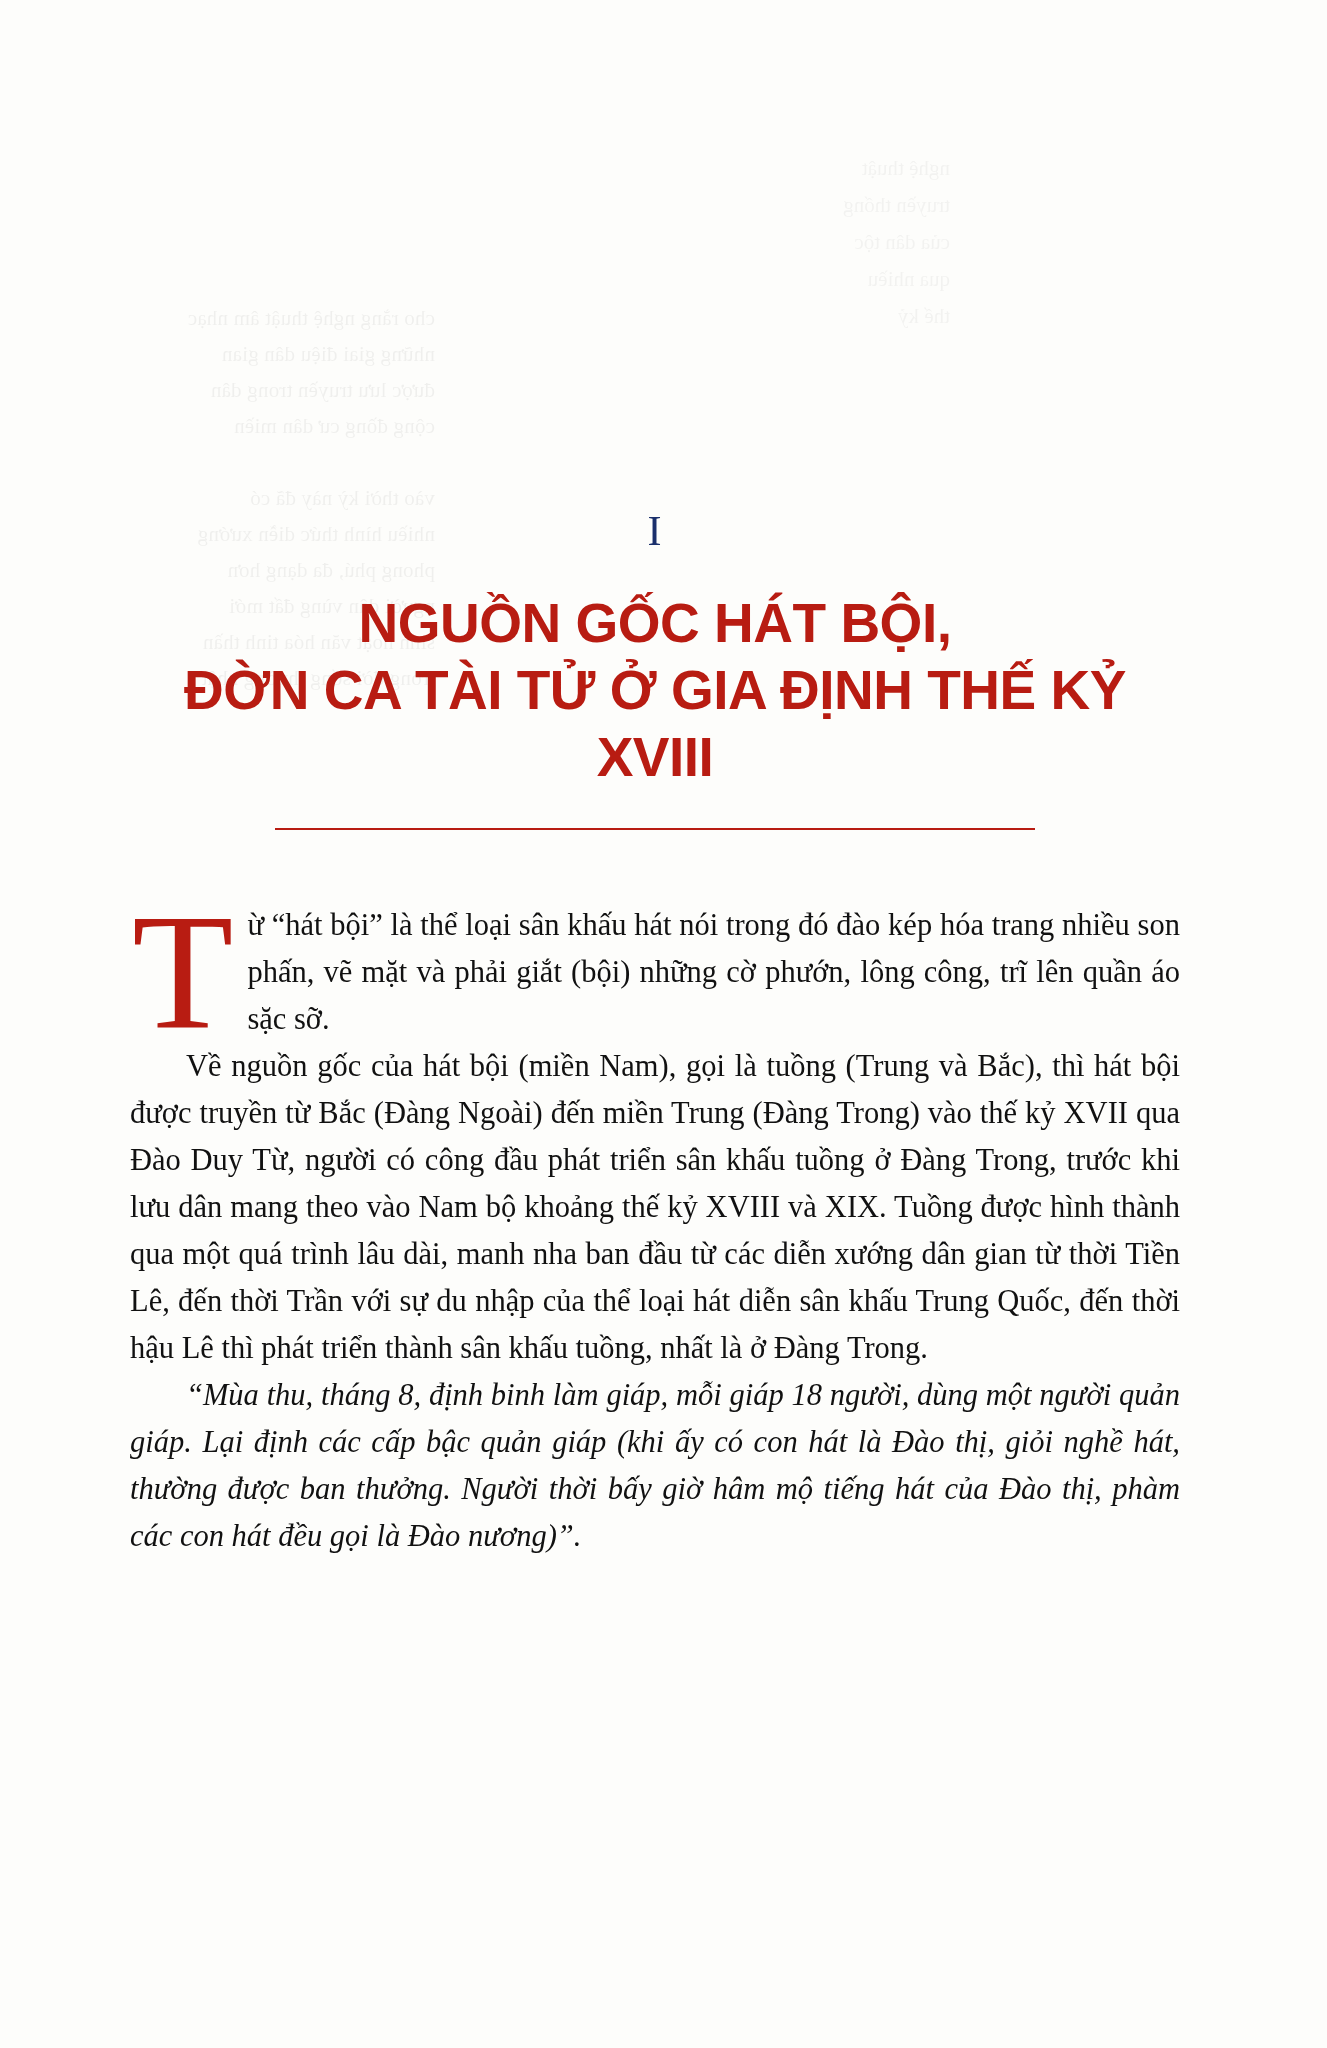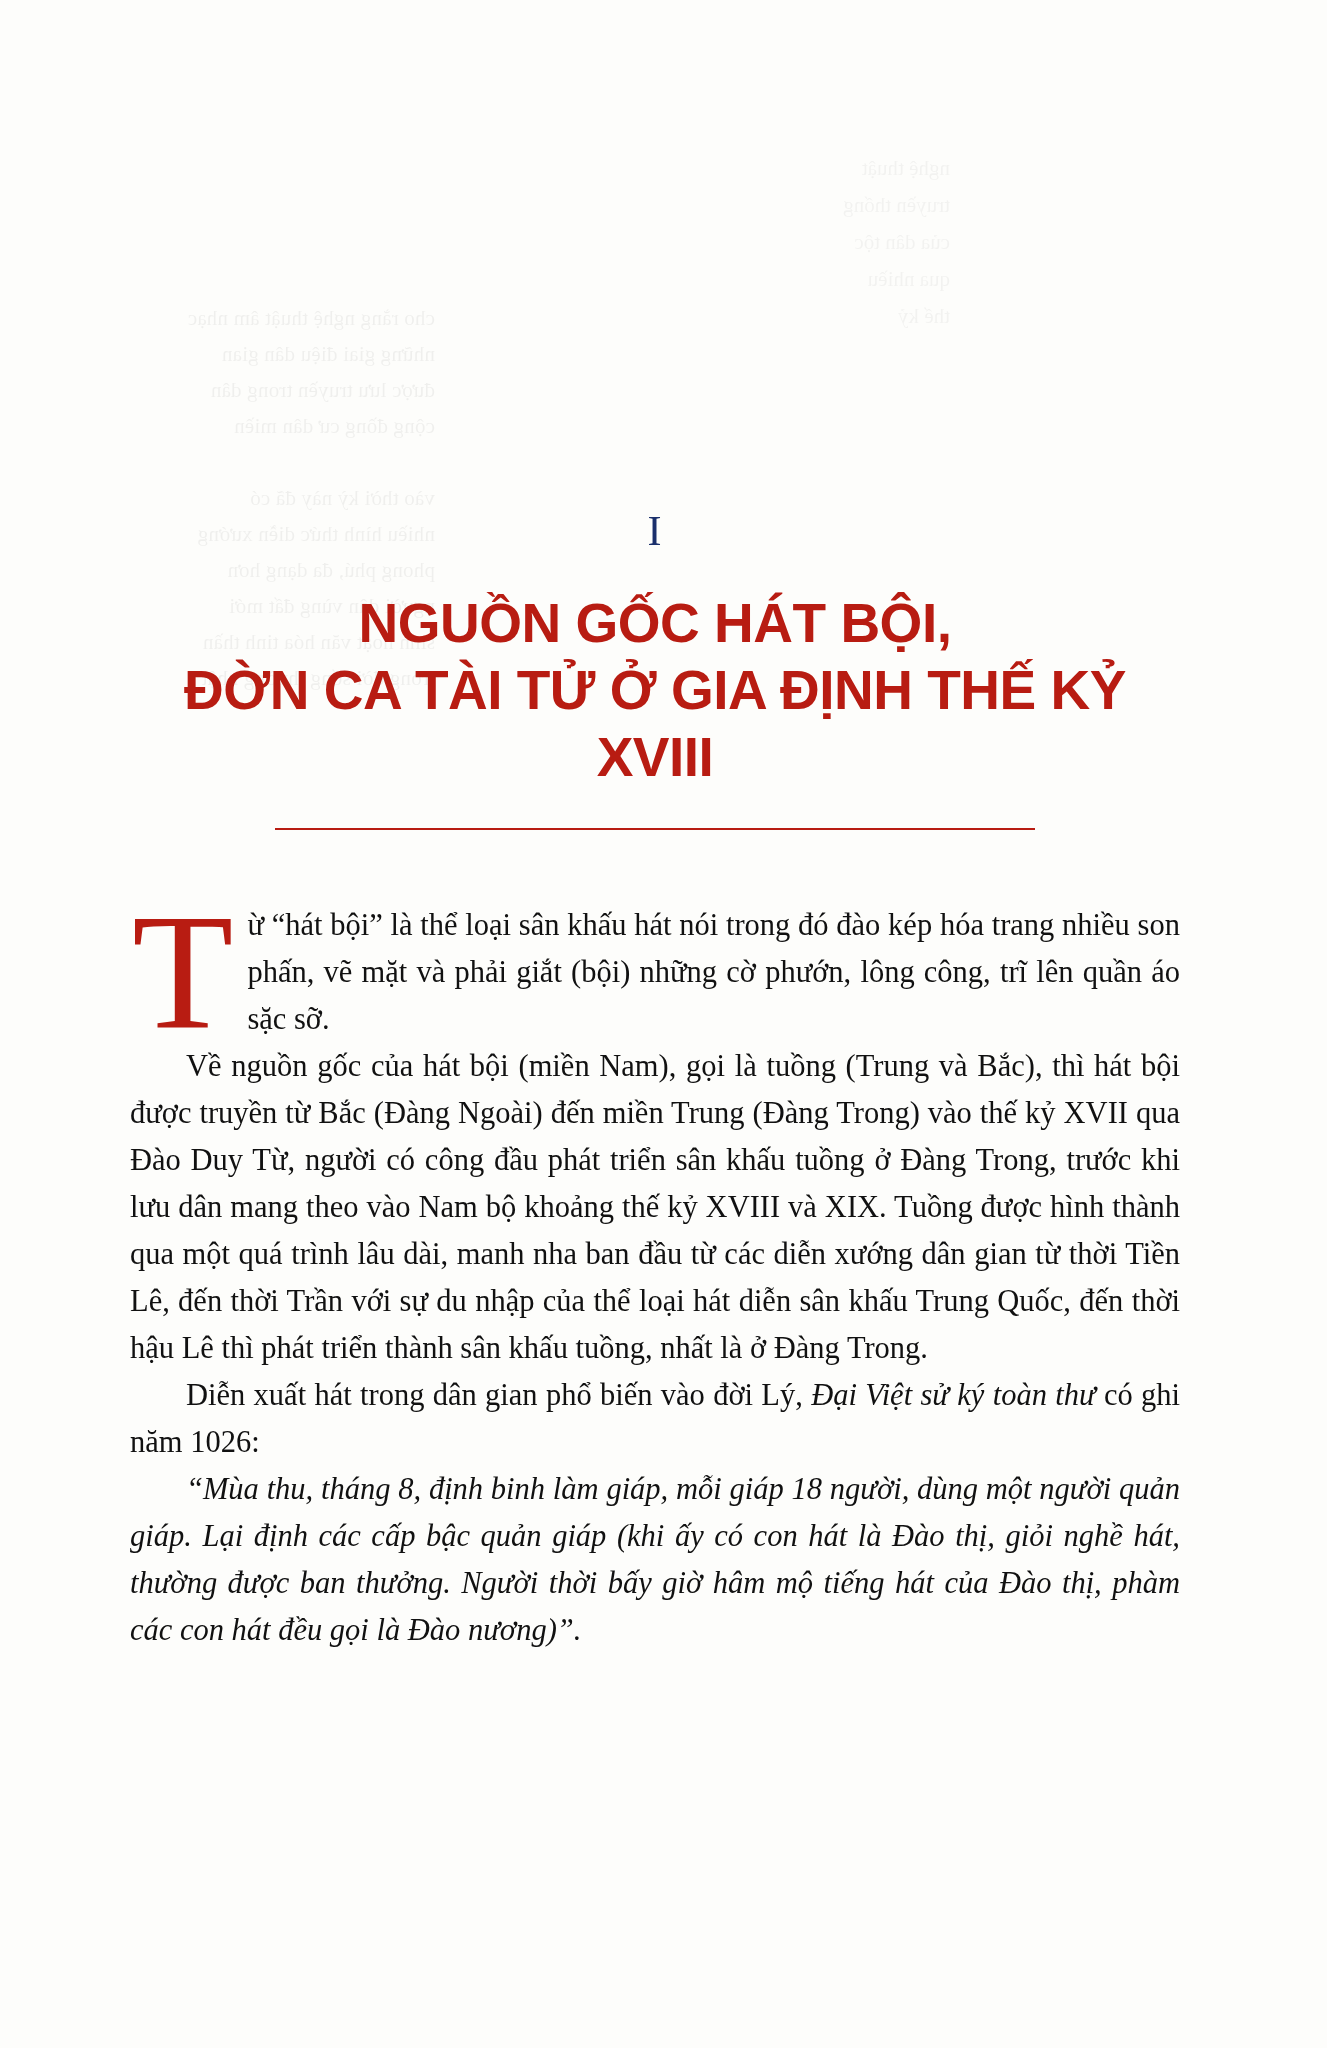--- a/index.html
+++ b/index.html
@@ -167,19 +167,18 @@
     <div class="rule"></div>
 
     <div class="body-text">
 
       <p class="para dropcap-para">
         <span class="dropcap">T</span><span>ừ “hát bội” là thể loại sân khấu hát nói trong đó đào kép hóa trang nhiều son phấn, vẽ mặt và phải giắt (bội) những cờ phướn, lông công, trĩ lên quần áo sặc sỡ.</span>
       </p>
 
       <p class="para">Về nguồn gốc của hát bội (miền Nam), gọi là tuồng (Trung và Bắc), thì hát bội được truyền từ Bắc (Đàng Ngoài) đến miền Trung (Đàng Trong) vào thế kỷ XVII qua Đào Duy Từ, người có công đầu phát triển sân khấu tuồng ở Đàng Trong, trước khi lưu dân mang theo vào Nam bộ khoảng thế kỷ XVIII và XIX. Tuồng được hình thành qua một quá trình lâu dài, manh nha ban đầu từ các diễn xướng dân gian từ thời Tiền Lê, đến thời Trần với sự du nhập của thể loại hát diễn sân khấu Trung Quốc, đến thời hậu Lê thì phát triển thành sân khấu tuồng, nhất là ở Đàng Trong.</p>
 
-      <p class="para"><span>Diễn xuất hát trong dân gian phổ biến vào đời Lý, </span><span class="italic">Đại Việt sử ký toàn thư</span><span> có ghi năm 1026:</span></p>
 
       <p class="quote-para">“Mùa thu, tháng 8, định binh làm giáp, mỗi giáp 18 người, dùng một người quản giáp. Lại định các cấp bậc quản giáp (khi ấy có con hát là Đào thị, giỏi nghề hát, thường được ban thưởng. Người thời bấy giờ hâm mộ tiếng hát của Đào thị, phàm các con hát đều gọi là Đào nương)”.</p>
 
     </div>
   </div>
 </div>
 
 </body></html>

